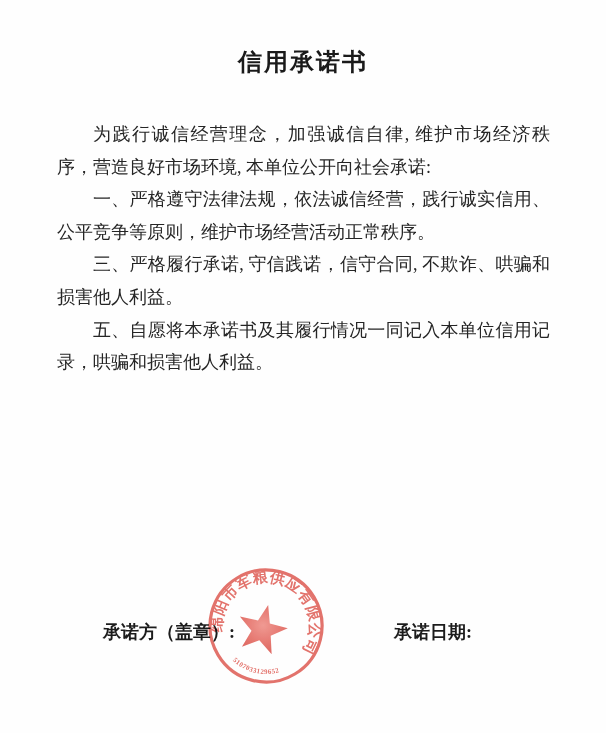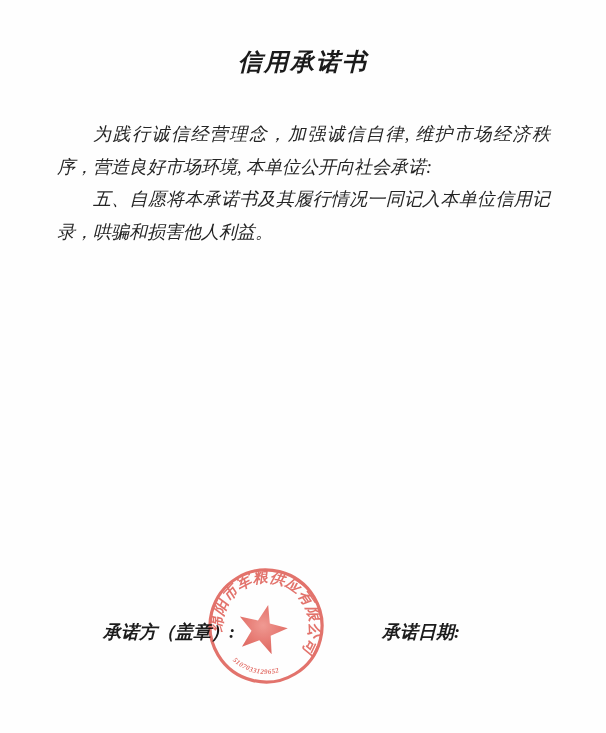--- a/index.html
+++ b/index.html
@@ -3,21 +3,20 @@
 <meta charset="utf-8">
 <style>
   html,body{margin:0;padding:0;background:#ffffff;}
   .page{
     position:relative;
     width:606px;height:733px;
     background:#fefefe;
     overflow:hidden;
     font-family:"Liberation Serif","DejaVu Serif",serif;
     color:#222;
-    font-style:italic;
   }
   .doc-title{
     margin:0;
     padding-top:46px;
     text-align:center;
     font-size:24px;
     font-weight:bold;
     letter-spacing:2px;
     color:#1a1a1a;
   }
@@ -35,21 +34,21 @@
   .footer-row{
     position:absolute;
     top:620px;
     left:0;right:0;
     height:30px;
     font-weight:bold;
     font-size:18px;
     color:#1c1c1c;
   }
   .party-label{position:absolute;left:103px;top:0;white-space:nowrap;}
-  .date-label{position:absolute;left:382px;top:0;white-space:nowrap;}
+  .date-label{position:absolute;left:394px;top:0;white-space:nowrap;}
   .seal{
     position:absolute;
     left:181px;
     top:541px;
     width:170px;
     height:170px;
     mix-blend-mode:multiply;
     opacity:0.88;
     pointer-events:none;
   }
@@ -62,20 +61,22 @@
 </style>
 </head>
 <body>
 
 <div class="page">
 
   <h1 class="doc-title">信用承诺书</h1>
 
   <div class="doc-body">
     <p>为践行诚信经营理念，加强诚信自律, 维护市场经济秩序，营造良好市场环境, 本单位公开向社会承诺:</p>
+    <p>一、严格遵守法律法规，依法诚信经营，践行诚实信用、公平竞争等原则，维护市场经营活动正常秩序。</p>
+    <p>三、严格履行承诺, 守信践诺，信守合同, 不欺诈、哄骗和损害他人利益。</p>
     <p>五、自愿将本承诺书及其履行情况一同记入本单位信用记录，哄骗和损害他人利益。</p>
   </div>
 
   <div class="footer-row">
     <span class="party-label">承诺方（盖章）:</span>
     <span class="date-label">承诺日期:</span>
   </div>
 
   <svg class="seal" viewBox="0 0 170 170" xmlns="http://www.w3.org/2000/svg" aria-hidden="true">
     <defs>

